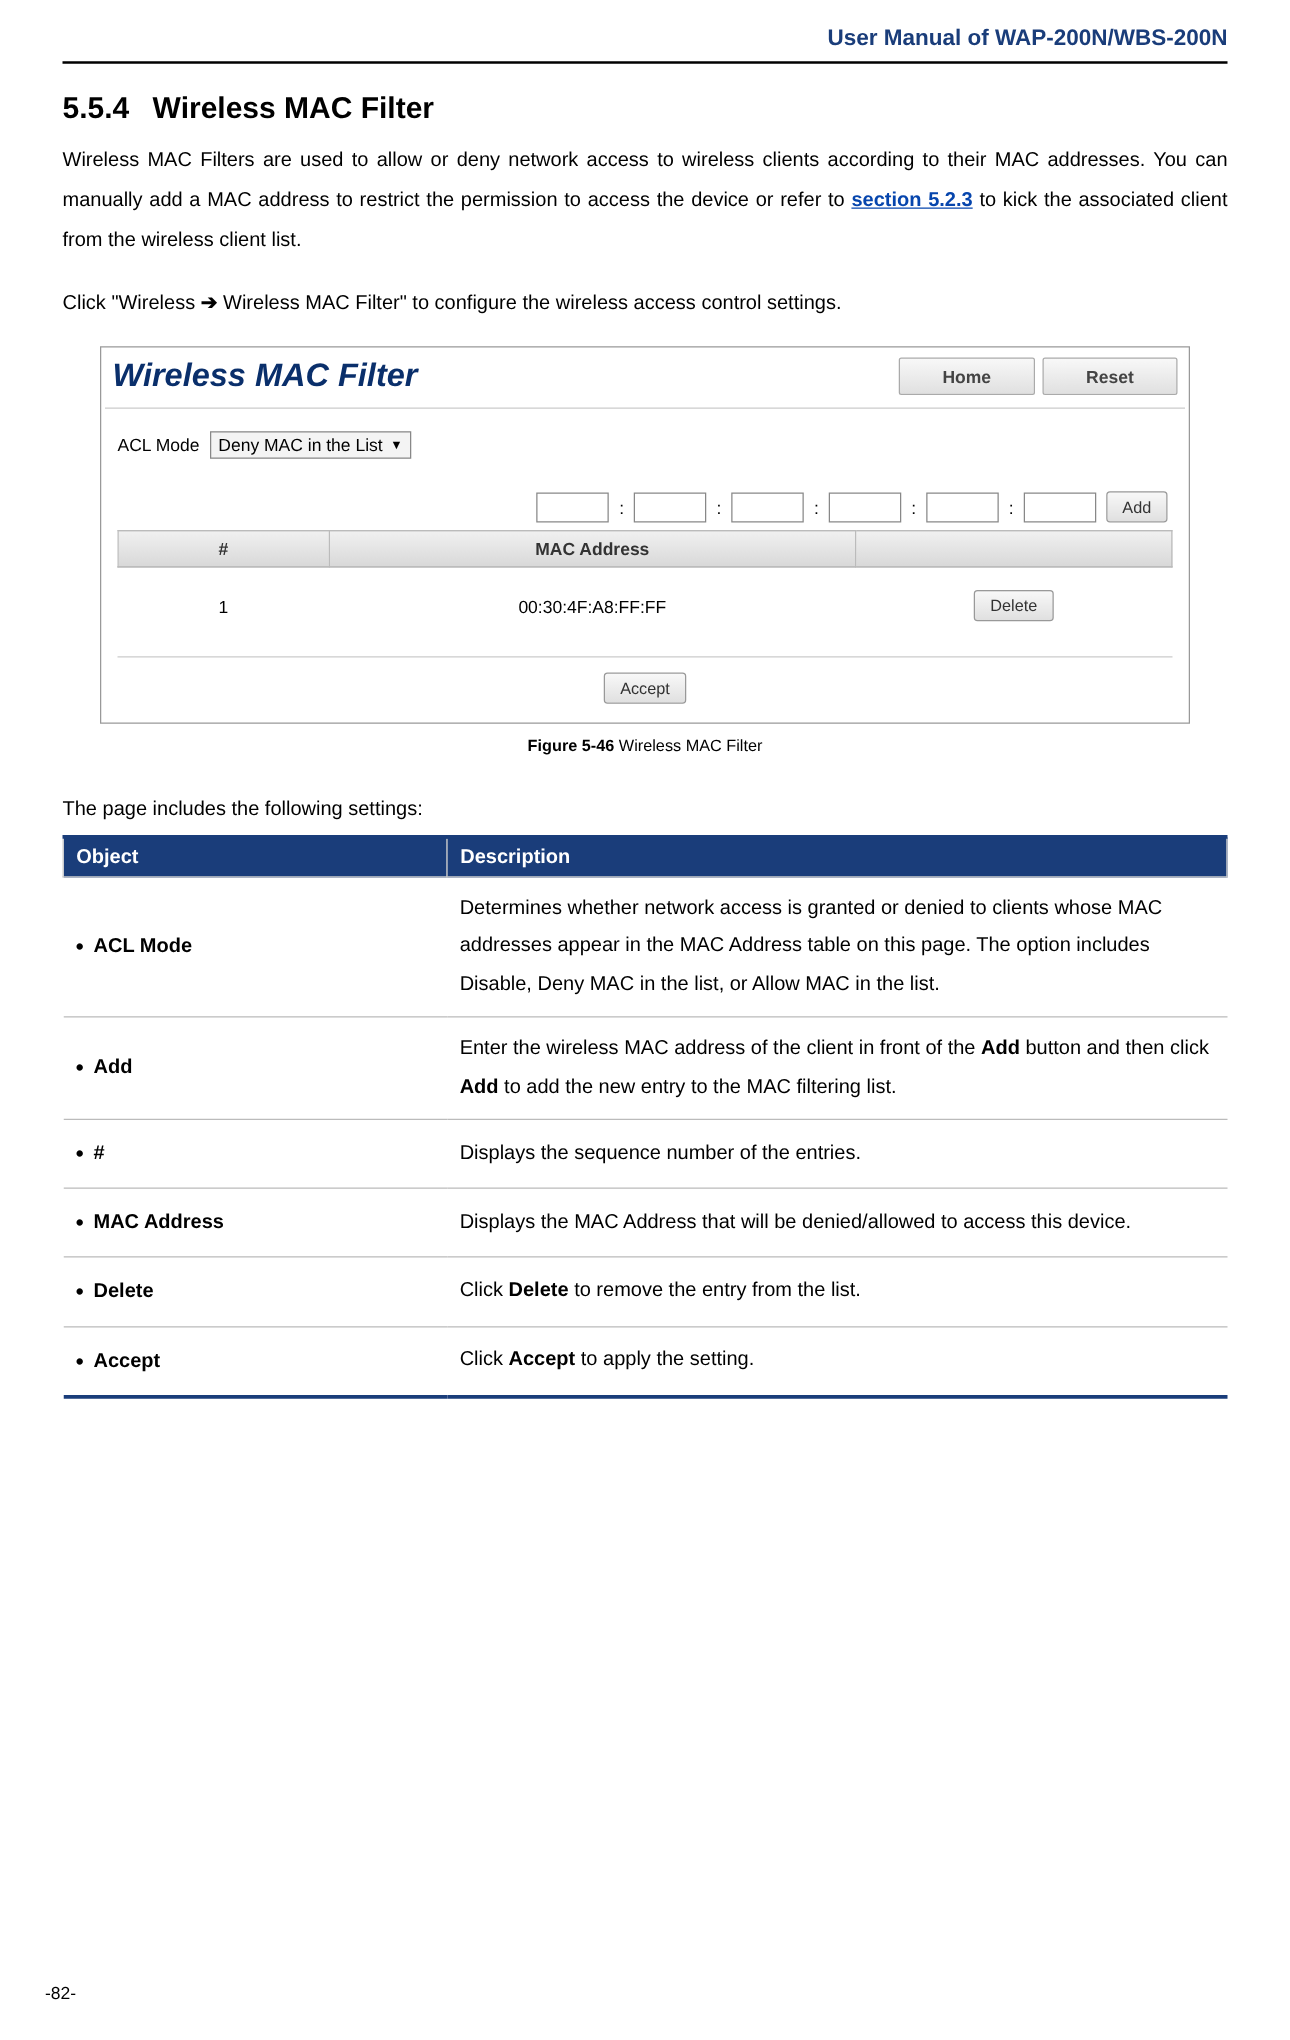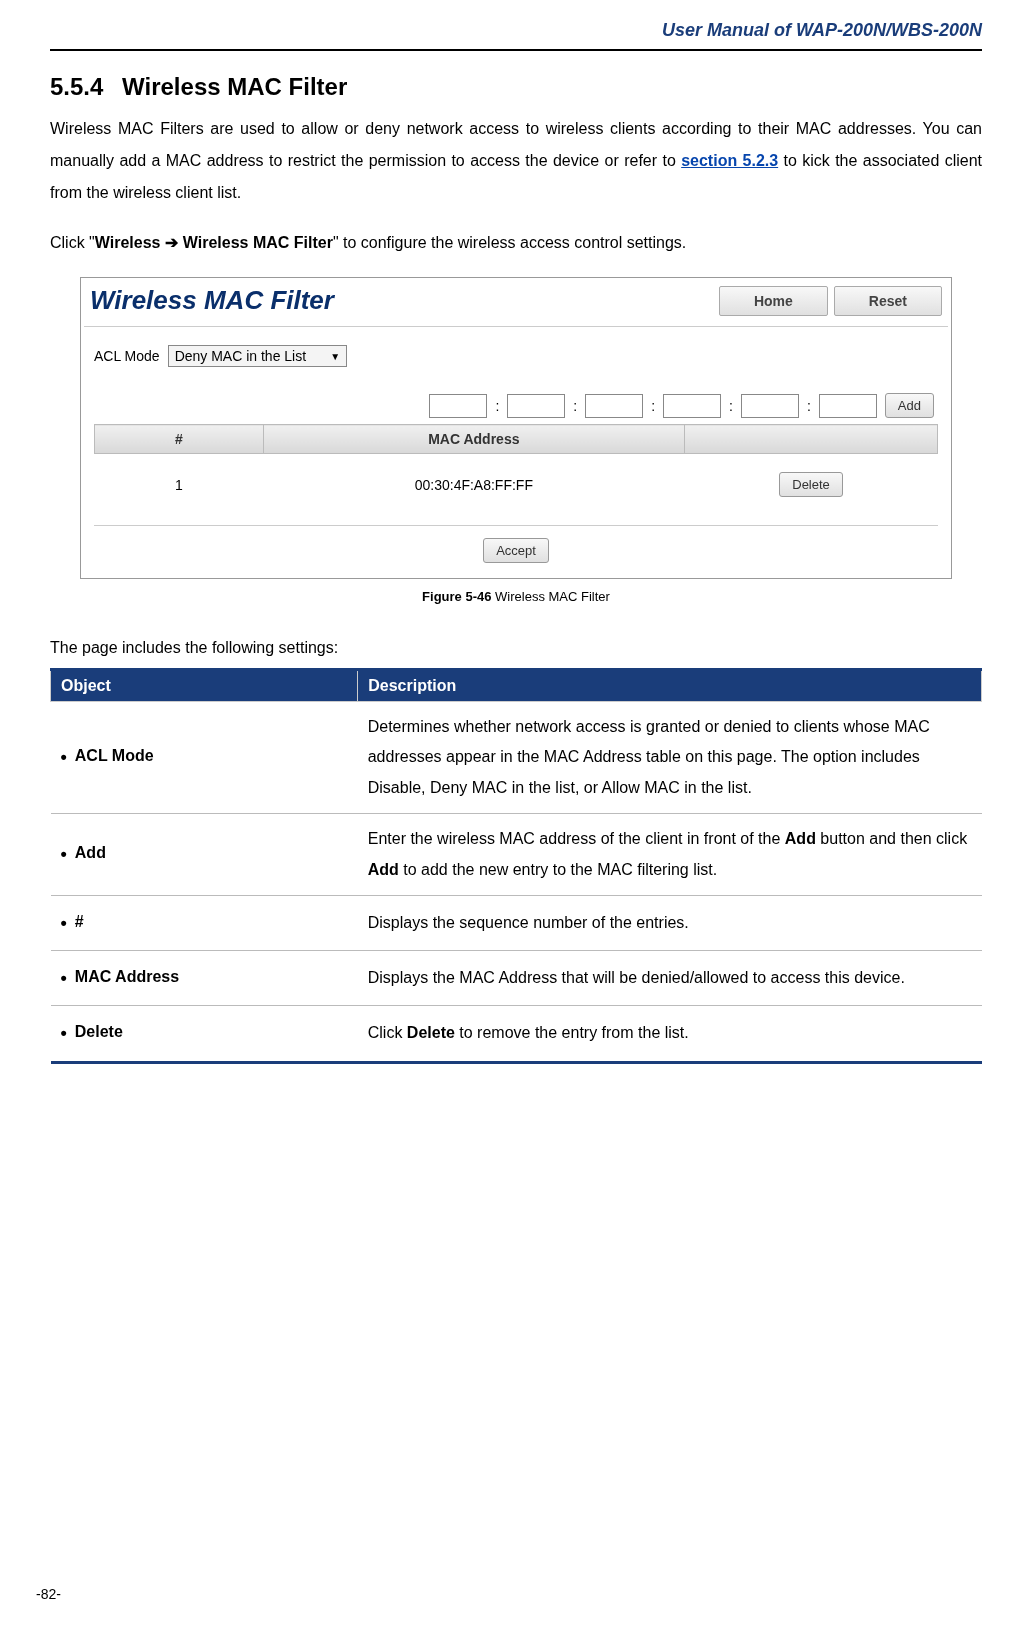--- a/index.html
+++ b/index.html
@@ -7,21 +7,20 @@
       font-family: Arial, sans-serif;
       width: 1032px;
       height: 1632px;
       background: #fff;
       color: #000;
       position: relative;
       padding: 0 50px;
     }
     .header {
       text-align: right;
-      font-style: italic;
       font-weight: bold;
       color: #1a3d7a;
       font-size: 18px;
       padding: 20px 0 8px 0;
     }
     .header-line {
       border-bottom: 2px solid #000;
       margin-bottom: 22px;
     }
     .section-title {
@@ -34,21 +33,21 @@
       font-size: 16px;
       line-height: 2.0;
       text-align: justify;
       margin-bottom: 18px;
     }
     .link {
       color: #0645AD;
       text-decoration: underline;
       font-weight: bold;
     }
-    .bold { font-weight: bold; }
+    .bold { font-weight: normal; }
     .arrow { font-weight: bold; }
     .screenshot {
       border: 1px solid #999;
       margin: 6px 30px 10px 30px;
       background: #fff;
       padding: 3px;
     }
     .ss-header {
       display: flex;
       align-items: center;
@@ -87,21 +86,21 @@
     .acl-label {
       font-size: 14px;
     }
     .acl-select {
       border: 1px solid #888;
       background: #f4f4f4;
       padding: 2px 6px;
       font-size: 14px;
       display: inline-flex;
       align-items: center;
-      gap: 24px;
+      gap: 6px;
     }
     .dropdown-caret {
       font-size: 10px;
     }
     .mac-input-row {
       display: flex;
       justify-content: flex-end;
       align-items: center;
       gap: 2px;
       margin-bottom: 6px;
@@ -296,16 +295,20 @@
         <td><span>Displays the sequence number of the entries.</span></td>
       </tr>
       <tr>
         <td class="col-obj"><span class="bullet">•</span><span>MAC Address</span></td>
         <td><span>Displays the MAC Address that will be denied/allowed to access this device.</span></td>
       </tr>
       <tr>
         <td class="col-obj"><span class="bullet">•</span><span>Delete</span></td>
         <td><span>Click </span><span style="font-weight: bold;">Delete</span><span> to remove the entry from the list.</span></td>
       </tr>
+      <tr>
+        <td class="col-obj"><span class="bullet">•</span><span>Accept</span></td>
+        <td><span>Click </span><span style="font-weight: bold;">Accept</span><span> to apply the setting.</span></td>
+      </tr>
     </tbody>
 </table>
 
 <div class="footer">-82-</div>
 
 </body></html>

